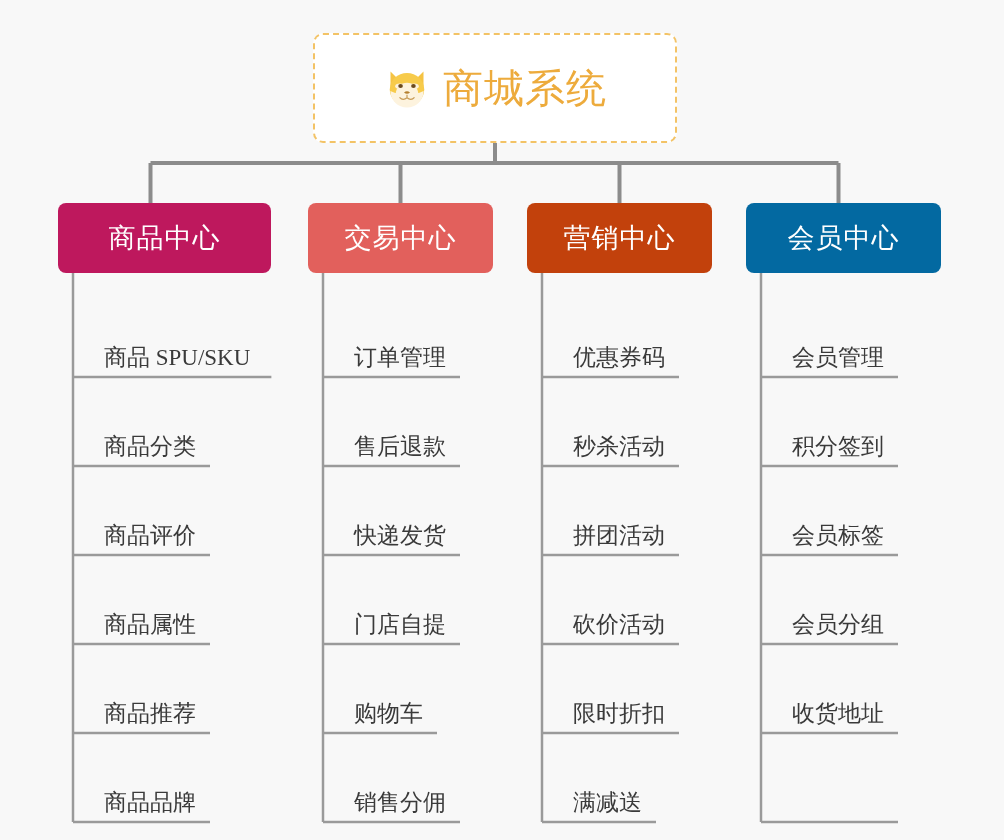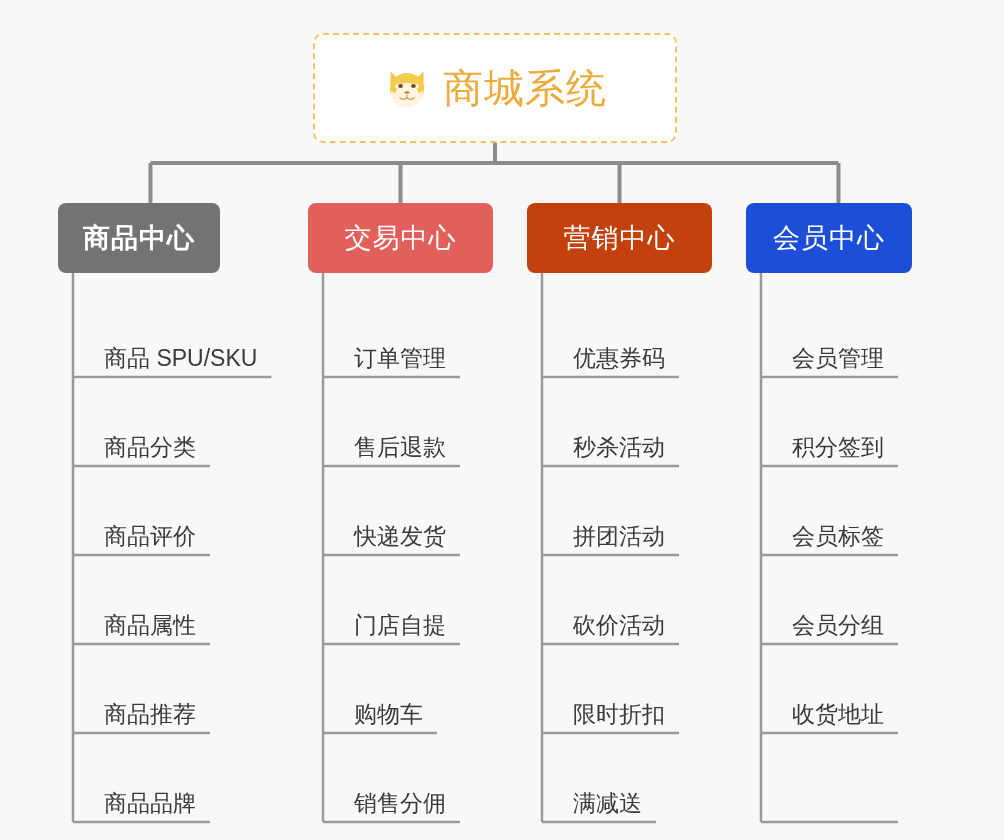--- a/index.html
+++ b/index.html
@@ -108,20 +108,21 @@
   .leaf-label {
     display: inline-block;
     margin-left: 46px;
     padding: 0 14px 6px 0;
     font-size: 23px;
     color: #3a3a3a;
     line-height: 1.15;
     white-space: nowrap;
     position: relative;
     z-index: 2;
+    font-family: Liberation Serif, serif;
   }
 </style>
 </head>
 <body>
 
 <div id="chart">
 
   <svg id="connectors" viewBox="0 0 1004 840" width="1004" height="840" aria-hidden="true">
     <g id="trunk-lines" stroke="#8c8c8c" stroke-width="4" fill="none" stroke-linecap="butt">
         <line x1="495" y1="143" x2="495" y2="163"></line>
@@ -176,21 +177,21 @@
       <ellipse cx="40.6" cy="29.2" rx="3.1" ry="2.7" fill="#6b4a1e"></ellipse>
       <path d="M28 38 q4 -3.4 8 0 q-4 3.2 -8 0 Z" fill="#b5802f"></path>
       <path d="M32 41 L32 45" stroke="#c79a55" stroke-width="1.6" fill="none"></path>
       <path d="M32 45 q-5.5 4.6 -10 -0.6" stroke="#c79a55" stroke-width="1.6" fill="none"></path>
       <path d="M32 45 q5.5 4.6 10 -0.6" stroke="#c79a55" stroke-width="1.6" fill="none"></path>
     </svg>
     <span class="root-title">商城系统</span>
   </div>
 
   <div id="branches">
-      <div class="column cat-box col-0" style="left: 58px; width: 162px; background: #737373; font-weight: bold;">
+      <div class="column cat-box col-0" style="left: 58px; width: 213px; background: #be185d;">
         <span>商品中心</span>
       </div>
       <ul class="leaf-list col-0" style="left: 58px;">
         <li class="leaf-item">
           <span class="leaf-label">商品 SPU/SKU</span>
         </li>
         <li class="leaf-item">
           <span class="leaf-label">商品分类</span>
         </li>
         <li class="leaf-item">
@@ -245,21 +246,21 @@
         <li class="leaf-item">
           <span class="leaf-label">砍价活动</span>
         </li>
         <li class="leaf-item">
           <span class="leaf-label">限时折扣</span>
         </li>
         <li class="leaf-item">
           <span class="leaf-label">满减送</span>
         </li>
       </ul>
-      <div class="column cat-box col-3" style="left: 746px; width: 166px; background: #1d4ed8;">
+      <div class="column cat-box col-3" style="left: 746px; width: 195px; background: #0369a1;">
         <span>会员中心</span>
       </div>
       <ul class="leaf-list col-3" style="left: 746px;">
         <li class="leaf-item">
           <span class="leaf-label">会员管理</span>
         </li>
         <li class="leaf-item">
           <span class="leaf-label">积分签到</span>
         </li>
         <li class="leaf-item">

